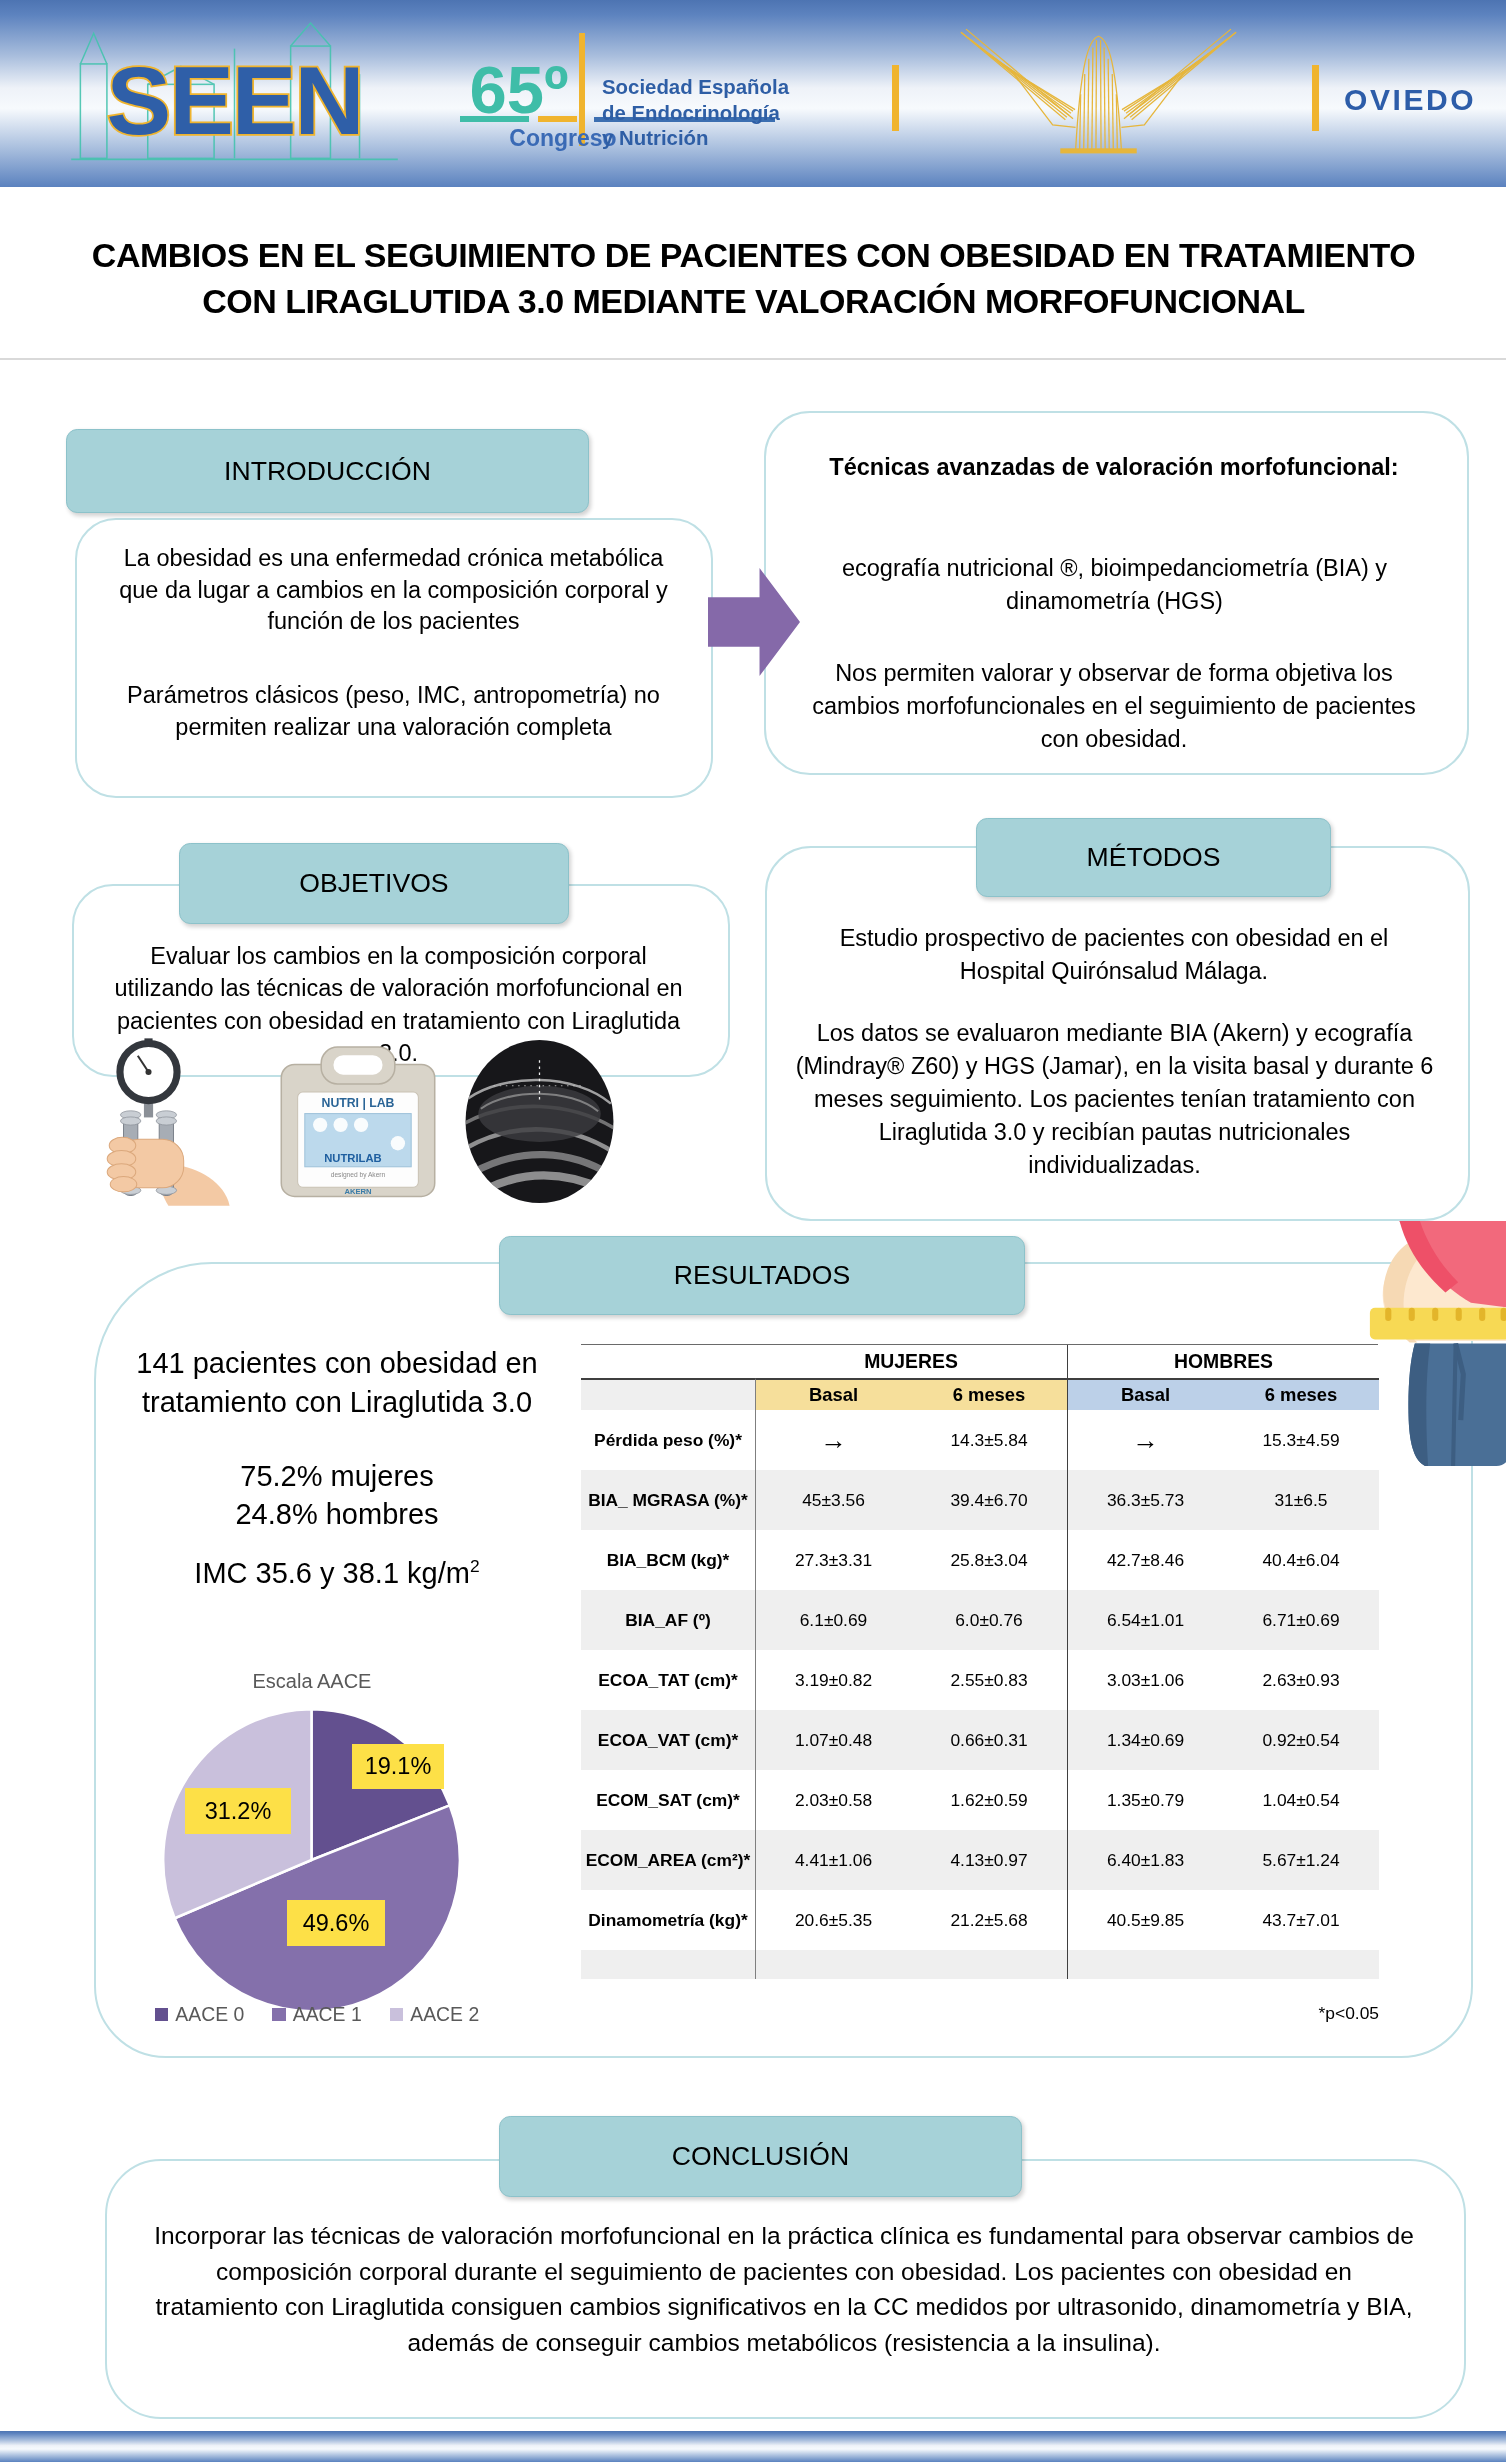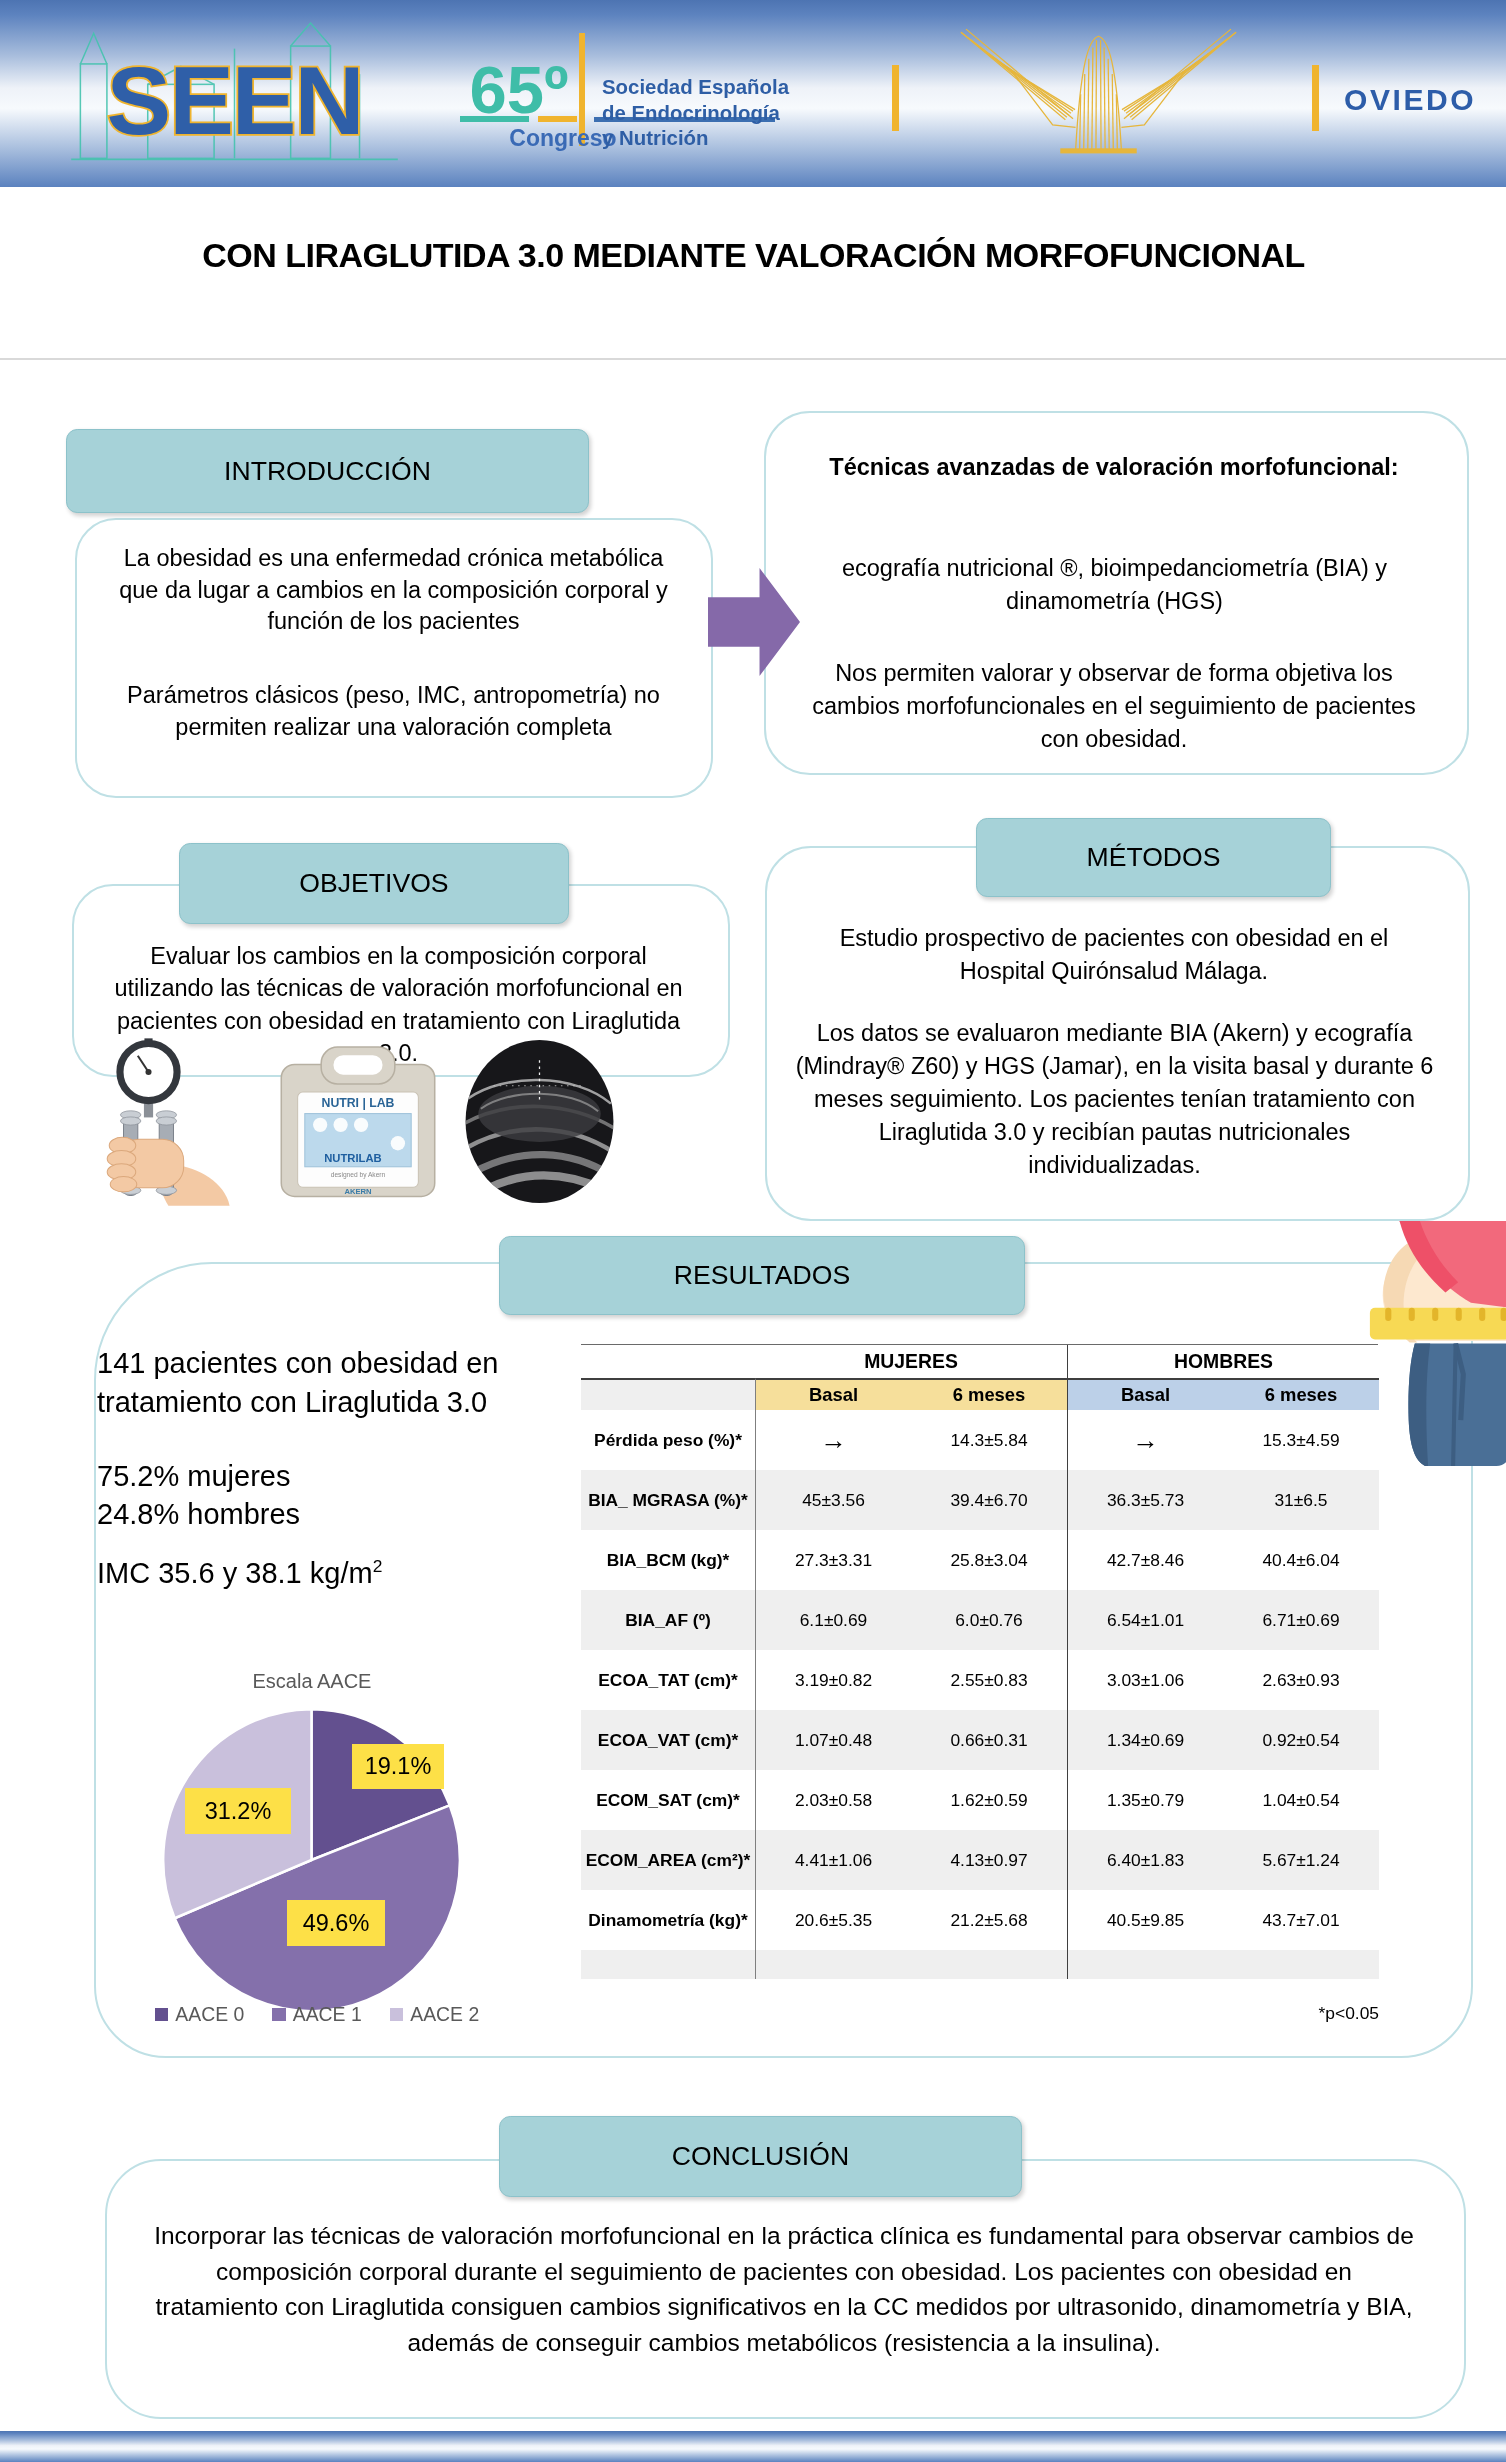--- a/index.html
+++ b/index.html
@@ -8,21 +8,21 @@
   .abs{position:absolute;}
   .band{left:0;width:1507px;height:187px;
         background:linear-gradient(180deg,#4d74b2 0%,#5d83bf 8%,#a9bedd 30%,#eef2f8 47%,#f7fafd 58%,#9fb7da 82%,#5b82bf 100%);}
   .title{left:0;top:233px;width:1507px;text-align:center;font-weight:bold;font-size:34px;line-height:1.35;letter-spacing:-0.5px;}
   .hr-sep{left:0;top:358px;width:1507px;height:1.5px;background:#d9d9d9;}
   .tab{background:#a6d2d8;border:1.5px solid #8cc2ca;border-radius:11.2px;
        display:flex;align-items:center;justify-content:center;
        font-size:26.6px;color:#000;box-shadow:2px 2.6px 4.1px rgba(0,0,0,0.18);z-index:5;}
   .panel{background:#fff;border:2.6px solid #bfe0e5;z-index:1;}
   .btxt{font-size:23.5px;line-height:1.5;text-align:center;}
-  .stats{font-size:29px;line-height:1.35;}
+  .stats{font-size:29px;line-height:1.35;text-align:center;}
   .ptitle{font-size:20px;color:#595959;text-align:center;}
   .plabel{background:#fde047;font-size:23.5px;display:flex;align-items:center;justify-content:center;z-index:6;}
   .legend{display:flex;justify-content:center;gap:28px;align-items:center;font-size:19.4px;color:#595959;}
   .legend .sw{width:13.3px;height:13.3px;display:inline-block;margin-right:7.2px;}
   .sw0{background:#63508f}.sw1{background:#8470ab}.sw2{background:#c9c0dc}
   
   .tbl{left:581px;top:1344px;width:797px;display:grid;z-index:4;
        grid-template-columns:174px 156px 156px 156px 156px;
        grid-template-rows:33px 32px repeat(9,60px) 29px;
        border-top:1px solid #6a6a6a;font-size:17.4px;}
@@ -113,20 +113,21 @@
           <path d="M351,250 L349,70"></path>
           <path d="M359,250 L357,100"></path>
         <path d="M367,250 L365,140"></path>
       </g>
       <rect x="255" y="246" width="150" height="10" fill="#e6b63c"></rect>
     </svg>
     <div class="abs" style="left:1344px;top:83px;width:148px;font-weight:bold;font-size:30px;letter-spacing:2.6px;color:#2d5da9;">OVIEDO</div>
   </div>
 
   <div class="abs title">
+    <div>CAMBIOS EN EL SEGUIMIENTO DE PACIENTES CON OBESIDAD EN TRATAMIENTO</div>
     <div>CON LIRAGLUTIDA 3.0 MEDIANTE VALORACIÓN MORFOFUNCIONAL</div>
   </div>
   <div class="abs hr-sep"></div>
 
   <div class="abs panel" style="left:75px;top:518px;width:634px;height:276px;border-radius:41px;"></div>
   <div class="abs tab" style="left:66px;top:429px;width:521px;height:82px;">
     <span>INTRODUCCIÓN</span>
   </div>
   <div class="abs btxt" style="left:115px;top:543px;width:557px;z-index:3;line-height:1.35;">La obesidad es una enfermedad crónica metabólica que da lugar a cambios en la composición corporal y función de los pacientes</div>
   <div class="abs btxt" style="left:115px;top:680px;width:557px;z-index:3;line-height:1.35;">Parámetros clásicos (peso, IMC, antropometría) no permiten realizar una valoración completa</div>

